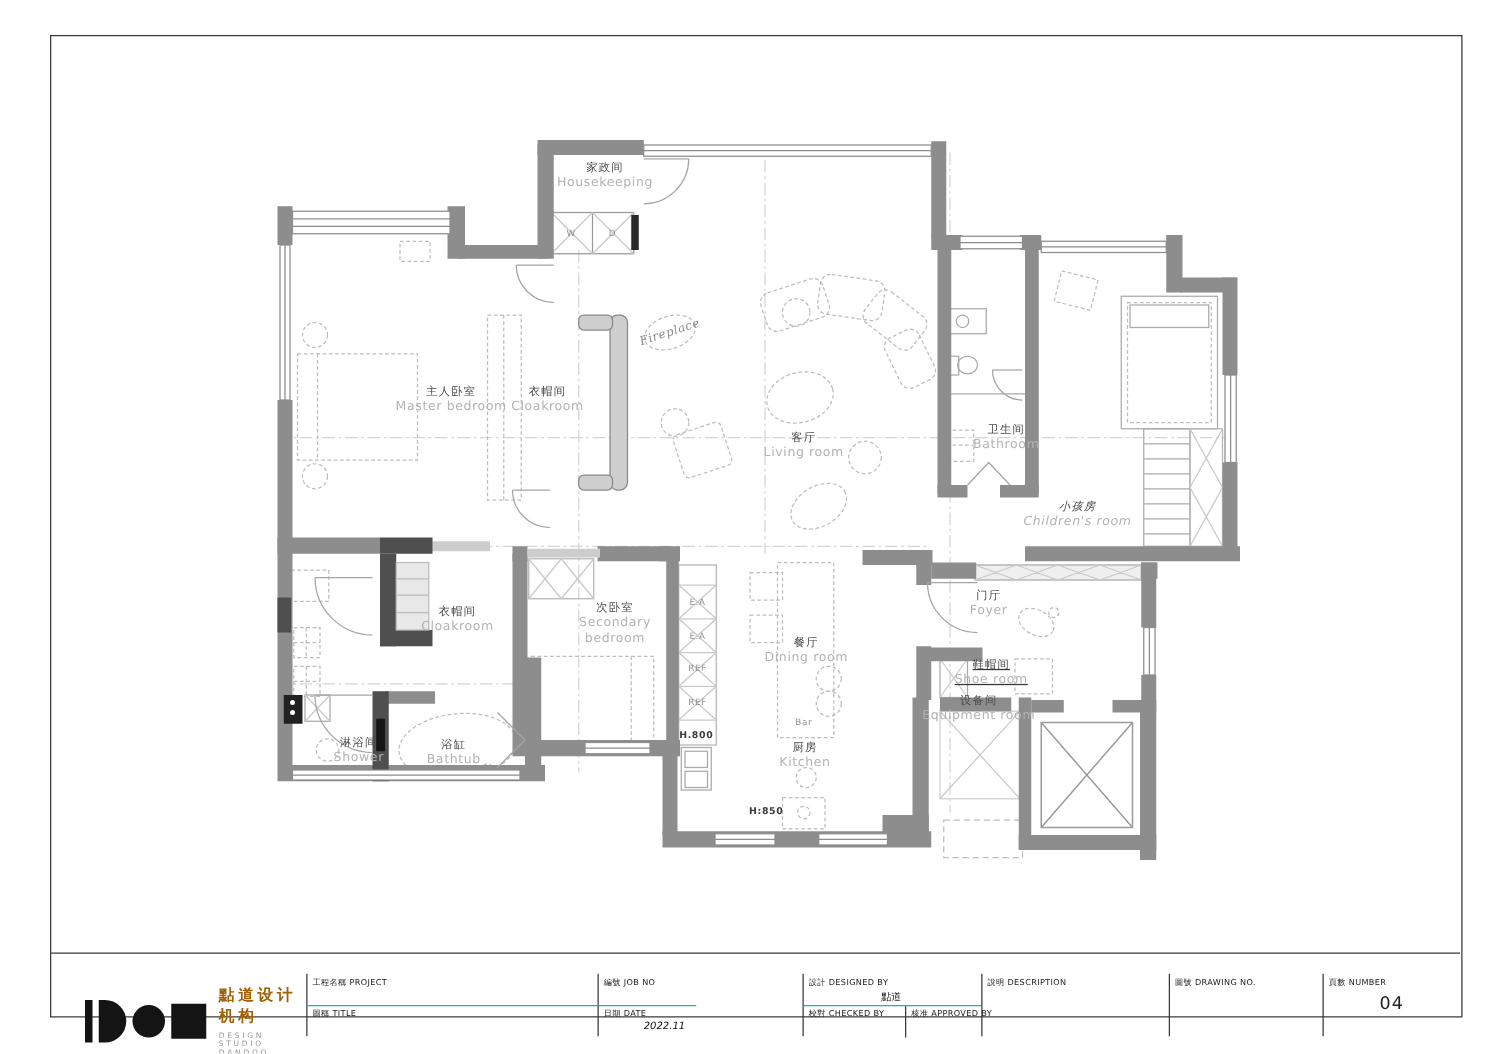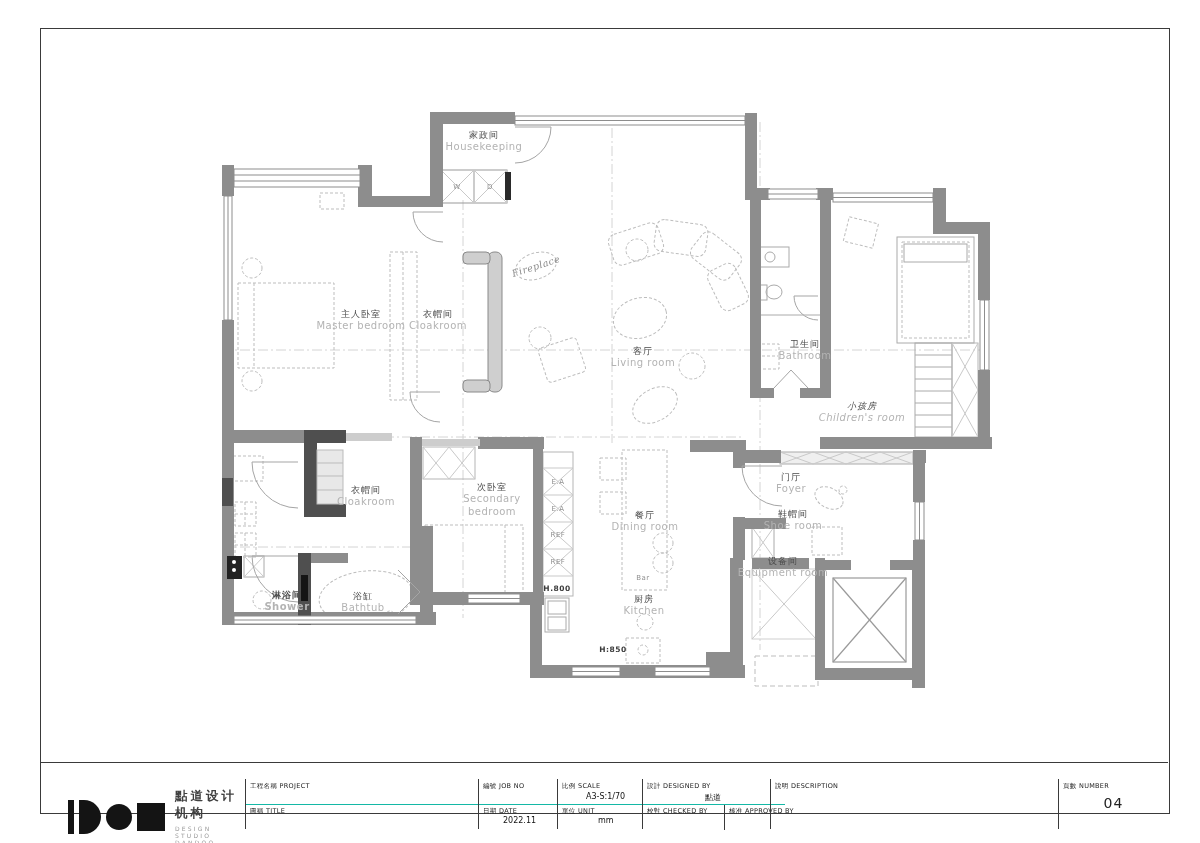--- a/index.html
+++ b/index.html
@@ -28,21 +28,21 @@
   .val{position:absolute;color:#111;}
   .subcell{position:absolute;top:0;bottom:0;border-left:1px solid #3a3a3a;box-sizing:border-box;}
 
   .logo-wrap{position:absolute;left:28px;top:9px;display:flex;align-items:center;}
   .logo-mark{display:flex;align-items:center;gap:5px;height:34px;}
   .lg-bar{width:6px;height:34px;background:#141414;}
   .lg-d{width:22px;height:34px;background:#141414;border-radius:0 17px 17px 0;}
   .lg-dot{width:26px;height:26px;background:#141414;border-radius:50%;}
   .lg-sq{width:28px;height:28px;background:#141414;}
   .logo-text{margin-left:10px;}
-  .logo-cn{font-size:12.5px;font-weight:bold;color:#404040;letter-spacing:3px;}
+  .logo-cn{font-size:12.5px;font-weight:bold;color:#a16207;letter-spacing:3px;}
   .logo-en{font-size:6px;color:#999;letter-spacing:2.2px;margin-top:3px;}
 
   .big-title{position:absolute;left:0;right:0;top:4px;text-align:center;font-size:15px;font-weight:600;
              letter-spacing:6px;color:#111;}
   .num-val{position:absolute;left:0;right:0;top:16px;text-align:center;font-size:14px;color:#222;letter-spacing:1px;}
 </style>
 </head>
 <body>
 
 <div class="page">
@@ -310,37 +310,37 @@
     <span class="en">Bathroom</span>
   </div>
   <div class="room-label" style="left:862px;top:413px;font-style:italic;">
     <span class="zh">小孩房</span>
     <span class="en">Children's room</span>
   </div>
   <div class="room-label" style="left:791px;top:484px;">
     <span class="zh">门厅</span>
     <span class="en">Foyer</span>
   </div>
-  <div class="room-label" style="left:793px;top:521px;">
+  <div class="room-label" style="left:793px;top:539px;text-decoration:underline;">
     <span class="zh">鞋帽间</span>
     <span class="en">Shoe room</span>
   </div>
   <div class="room-label" style="left:783px;top:568px;">
     <span class="zh">设备间</span>
     <span class="en">Equipment room</span>
   </div>
   <div class="room-label" style="left:366px;top:497px;">
     <span class="zh">衣帽间</span>
     <span class="en">Cloakroom</span>
   </div>
   <div class="room-label wrap" style="left:492px;top:500px;">
     <span class="zh">次卧室</span>
     <span class="en">Secondary bedroom</span>
   </div>
-  <div class="room-label" style="left:287px;top:602px;font-weight:bold;">
+  <div class="room-label" style="left:287px;top:602px;">
     <span class="zh">淋浴间</span>
     <span class="en">Shower</span>
   </div>
   <div class="room-label" style="left:363px;top:603px;">
     <span class="zh">浴缸</span>
     <span class="en">Bathtub</span>
   </div>
   <div class="room-label" style="left:645px;top:522px;">
     <span class="zh">餐厅</span>
     <span class="en">Dining room</span>
@@ -383,52 +383,48 @@
       <div class="row2">
         <div class="lab">圖稱 TITLE</div>
       </div>
     </div>
 
     <div class="cell" style="left:438px;width:79px;">
       <div class="lab">編號 JOB NO</div>
       <div class="val" style="left:30px;top:13px;font-size:8px;"></div>
       <div class="row2">
         <div class="lab">日期 DATE</div>
-        <div class="val" style="left:24px;top:11px;font-size:8px;">2022.11</div>
+        <div class="val" style="left:36px;top:11px;font-size:8px;font-style:italic;">2022.11</div>
       </div>
     </div>
 
-    <div class="cell" style="left:517px;width:85px;">
-      <div class="lab">比例 SCALE</div>
-      <div class="val" style="left:28px;top:13px;font-size:8px;">A3-S:1/70</div>
-      <div class="row2">
-        <div class="lab">單位 UNIT</div>
-        <div class="val" style="left:40px;top:11px;font-size:8px;">mm</div>
-      </div>
-    </div>
 
     <div class="cell" style="left:602px;width:143px;">
       <div class="lab">設計 DESIGNED BY</div>
       <div class="val" style="left:62px;top:13px;font-size:8px;">點道</div>
       <div class="row2">
         <div class="subcell" style="left:0;width:81px;border-left:none;">
           <div class="lab">校對 CHECKED BY</div>
           <div class="val" style="left:40px;top:11px;font-size:8px;"></div>
         </div>
         <div class="subcell" style="left:81px;width:73px;">
           <div class="lab">核准 APPROVED BY</div>
           <div class="val" style="left:25px;top:11px;font-size:8px;"></div>
         </div>
       </div>
     </div>
 
-    <div class="cell" style="left:730px;width:150px;">
+    <div class="cell" style="left:745px;width:150px;">
       <div class="lab">說明 DESCRIPTION</div>
       <div class="val" style="left:10px;top:20px;font-size:8px;"></div>
     </div>
 
+    <div class="cell" style="left:895px;width:123px;">
+      <div class="lab">圖號 DRAWING NO.</div>
+      <div class="val" style="left:45px;top:20px;font-size:8px;"></div>
+    </div>
 
     <div class="cell" style="left:1018px;width:110px;">
       <div class="lab">頁數 NUMBER</div>
       <div class="num-val">04</div>
     </div>
   </div>
 </div>
 
 </body></html>

